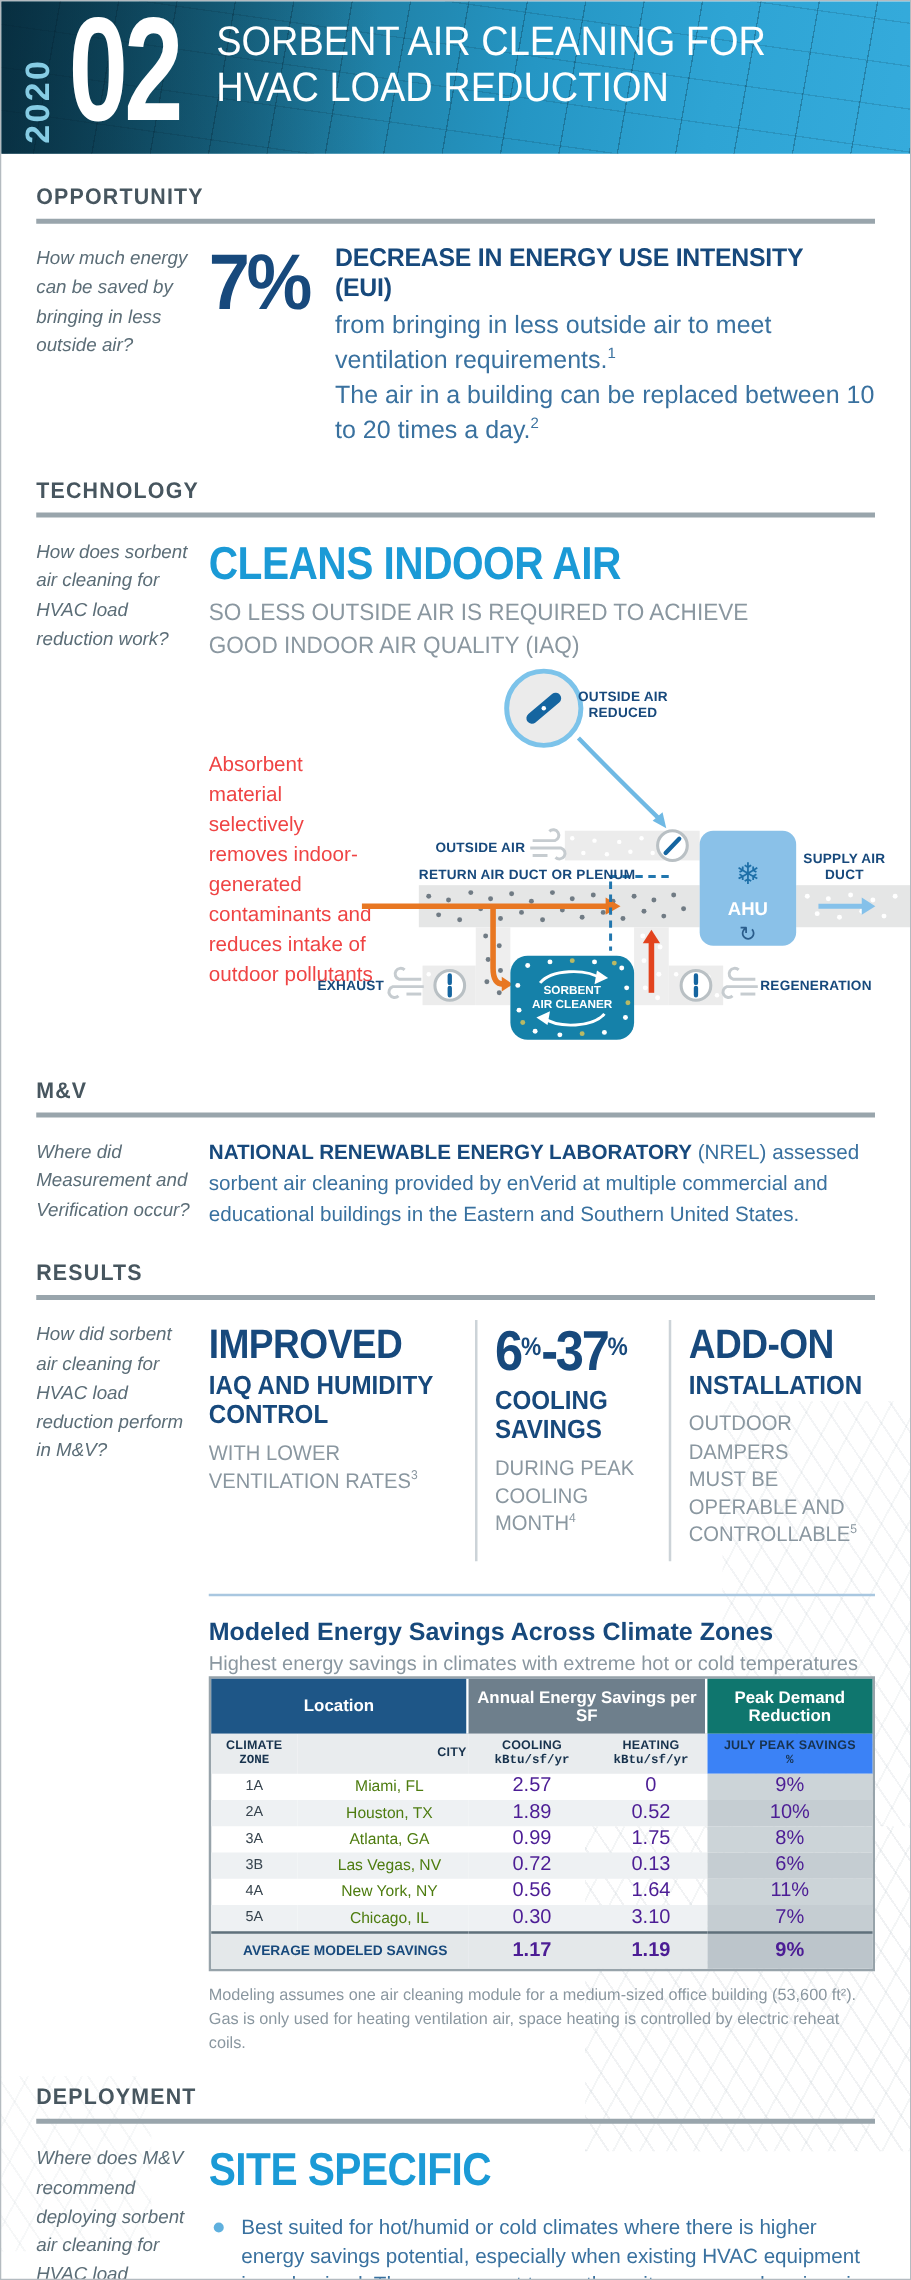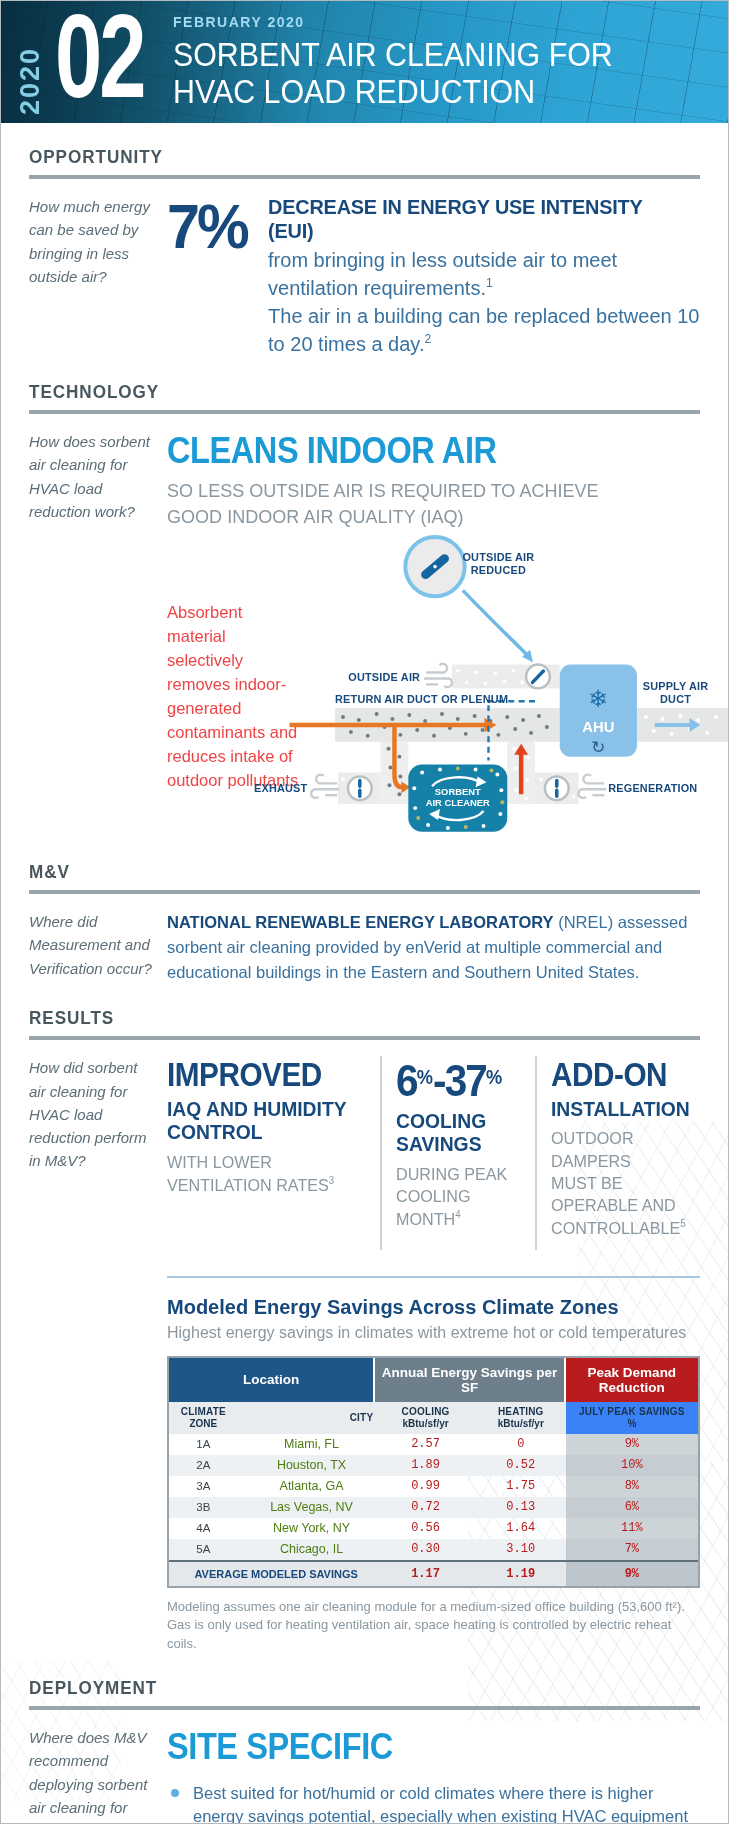--- a/index.html
+++ b/index.html
@@ -86,37 +86,37 @@
   .card-big.range{ font-size:45px; letter-spacing:-2px; }
   .card-big.range sup{ font-size:45%; vertical-align:58%; letter-spacing:0; }
   .card-sub{ font-size:21px; font-weight:bold; color:var(--navy,#17497c); line-height:1.1; margin-top:6px;
     transform:scaleX(0.92); transform-origin:left; }
   .card-note{ font-size:17px; color:#8a97a0; line-height:1.3; margin-top:8px; transform:scaleX(0.95); transform-origin:left;}
 
   
   .table-block{ margin-top:26px; border-top:2px solid #a9c7e0; padding-top:18px; }
   .tbl-title{ font-size:20px; font-weight:bold; color:var(--navy,#17497c); }
   .tbl-sub{ font-size:16px; color:#8a97a0; margin-top:5px; }
-  table.data{ border-collapse:separate; border-spacing:0; width:100%; margin-top:14px;
+  table.data{ border-collapse:separate; border-spacing:0; width:100%; 
     border:2px solid #97a3aa; }
   table.data th, table.data td{ text-align:center; vertical-align:middle; }
   .gh{ color:#fff; font-size:13.5px; font-weight:bold; padding:7px 4px; }
   .gh-loc{ background:#1e5687; border-right:2px solid #fff; }
   .gh-aes{ background:#6e7f8c; border-right:2px solid #fff; }
   .gh-pdr{ background:#68releas7a83; }
-  .gh-pdr{ background:#b91c1c; }
+  .gh-pdr{ background:#0f766e; }
   .sh{ background:#e9ecee; padding:4px 2px 5px; }
   .sh .l1{ display:block; font-size:10px; font-weight:bold; color:#17324d; letter-spacing:0.2px; }
-  .sh .l2{ display:block; font-size:10px; color:#17324d; margin-top:1px; }
+  .sh .l2{ display:block; font-size:10px; color:#17324d; margin-top:1px;font-family:Liberation Mono, monospace; }
   .sh.july{ background:#3b82f6; }
   .sh.cityh{ text-align:left; padding-left:10px; }
   .sh.cityh .l1{ text-align:right; }
   td.zone{ font-size:11.5px; color:#37444e; padding:4.5px 2px; }
   td.city{ font-size:12.5px; color:#4d7c0f; text-align:left; padding-left:10px; }
-  td.num{ font-family:Liberation Mono, monospace; font-size:12px; color:#b91c1c; }
+  td.num{ font-family:Liberation Sans, sans-serif; font-size:16px; color:#4c1d95; }
   td.july{ background:#ccd4d8; }
   tr.r-even td{ background:#eef1f3; }
   tr.r-even td.july{ background:#c5cdd2; }
   tr.avg td{ background:#e4e8ea; border-top:2px solid #5f707b; padding:5px 2px; }
   tr.avg td.lab{ text-align:center; padding-left:10px; font-size:11px; font-weight:bold; color:var(--navy,#17497c); }
   tr.avg td.num{ font-weight:bold; }
   tr.avg td.july{ background:#bcc5cb; }
   .tbl-caption{ font-size:13px; color:#8a97a0; line-height:1.45; margin-top:10px; }
 
   
@@ -133,21 +133,20 @@
 
 <div class="page">
   <div class="bg-art one"></div>
   <div class="bg-art two"></div>
   <div class="bg-art three"></div>
 
   <div class="header">
     <div class="hdr-year">2020</div>
     <div class="hdr-issue">02</div>
     <div class="hdr-right">
-      <div class="hdr-date">FEBRUARY 2020</div>
       <div class="hdr-title">SORBENT AIR CLEANING FOR</div>
       <div class="hdr-title">HVAC LOAD REDUCTION</div>
     </div>
   </div>
 
   <div class="content">
 
     <div class="sec">
       <div class="sec-label">OPPORTUNITY</div>
       <div class="sec-rule"></div>

